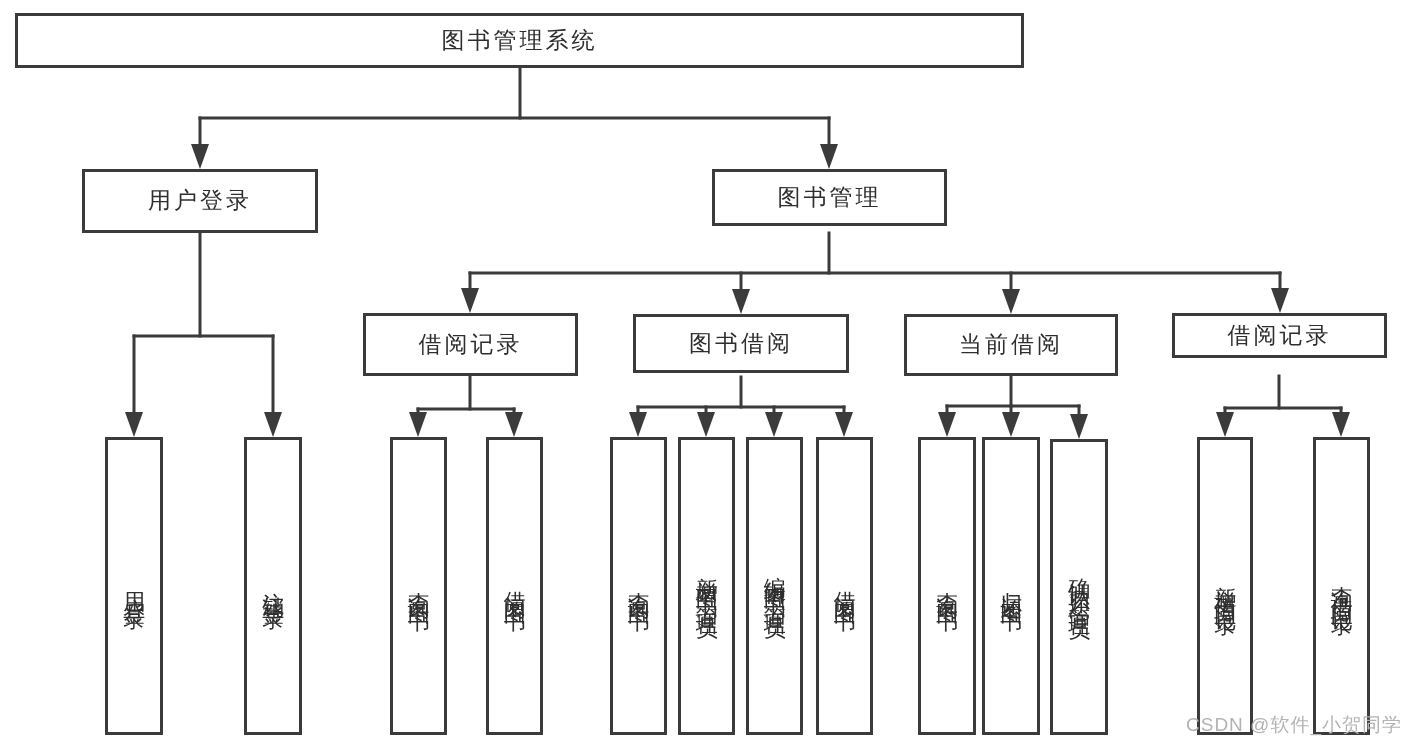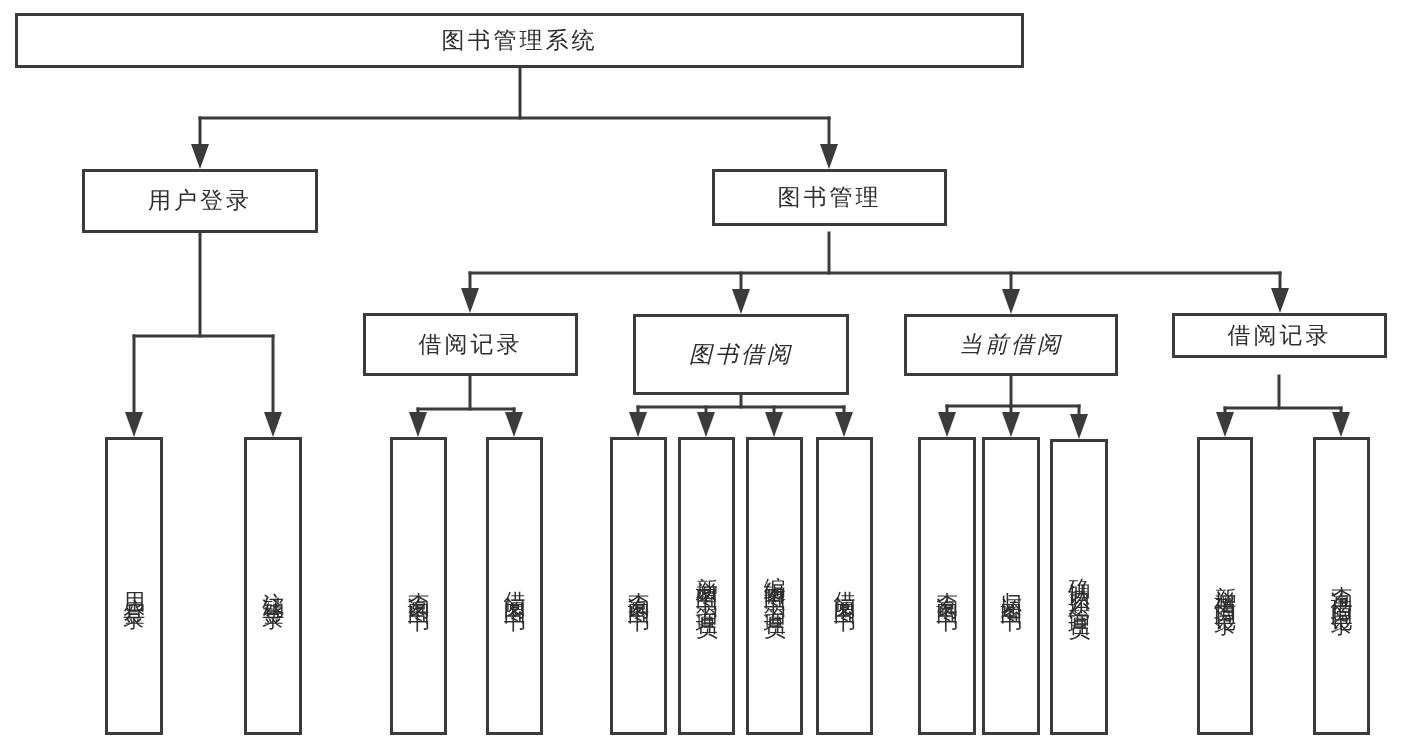--- a/index.html
+++ b/index.html
@@ -111,24 +111,24 @@
       </div>
       <div class="node" style="left: 82px; top: 169px; width: 236px; height: 64px;">
         <span>用户登录</span>
       </div>
       <div class="node" style="left: 712px; top: 169px; width: 235px; height: 57px;">
         <span>图书管理</span>
       </div>
       <div class="node" style="left: 363px; top: 313px; width: 215px; height: 63px;">
         <span>借阅记录</span>
       </div>
-      <div class="node" style="left: 633px; top: 314px; width: 216px; height: 81px; font-style: italic;">
+      <div class="node" style="left: 633px; top: 314px; width: 216px; height: 59px;">
         <span>图书借阅</span>
       </div>
-      <div class="node" style="left: 904px; top: 314px; width: 214px; height: 62px; font-style: italic;">
+      <div class="node" style="left: 904px; top: 314px; width: 214px; height: 62px;">
         <span>当前借阅</span>
       </div>
       <div class="node" style="left: 1172px; top: 313px; width: 215px; height: 45px;">
         <span>借阅记录</span>
       </div>
       <div class="node vert" style="left: 105px; top: 437px; width: 58px; height: 298px;">
         <span>用户登录</span>
       </div>
       <div class="node vert" style="left: 244px; top: 437px; width: 58px; height: 298px;">
         <span>注销登录</span>
@@ -160,13 +160,14 @@
       <div class="node vert" style="left: 1050px; top: 439px; width: 58px; height: 296px;">
         <span>确认归还（管理员）</span>
       </div>
       <div class="node vert" style="left: 1197px; top: 437px; width: 56px; height: 298px;">
         <span>新增借阅记录</span>
       </div>
       <div class="node vert" style="left: 1313px; top: 437px; width: 57px; height: 298px;">
         <span>查询借阅记录</span>
       </div>
     </div>
+  <div class="watermark">CSDN @软件_小贺同学</div>
 </div>
 
 </body></html>

